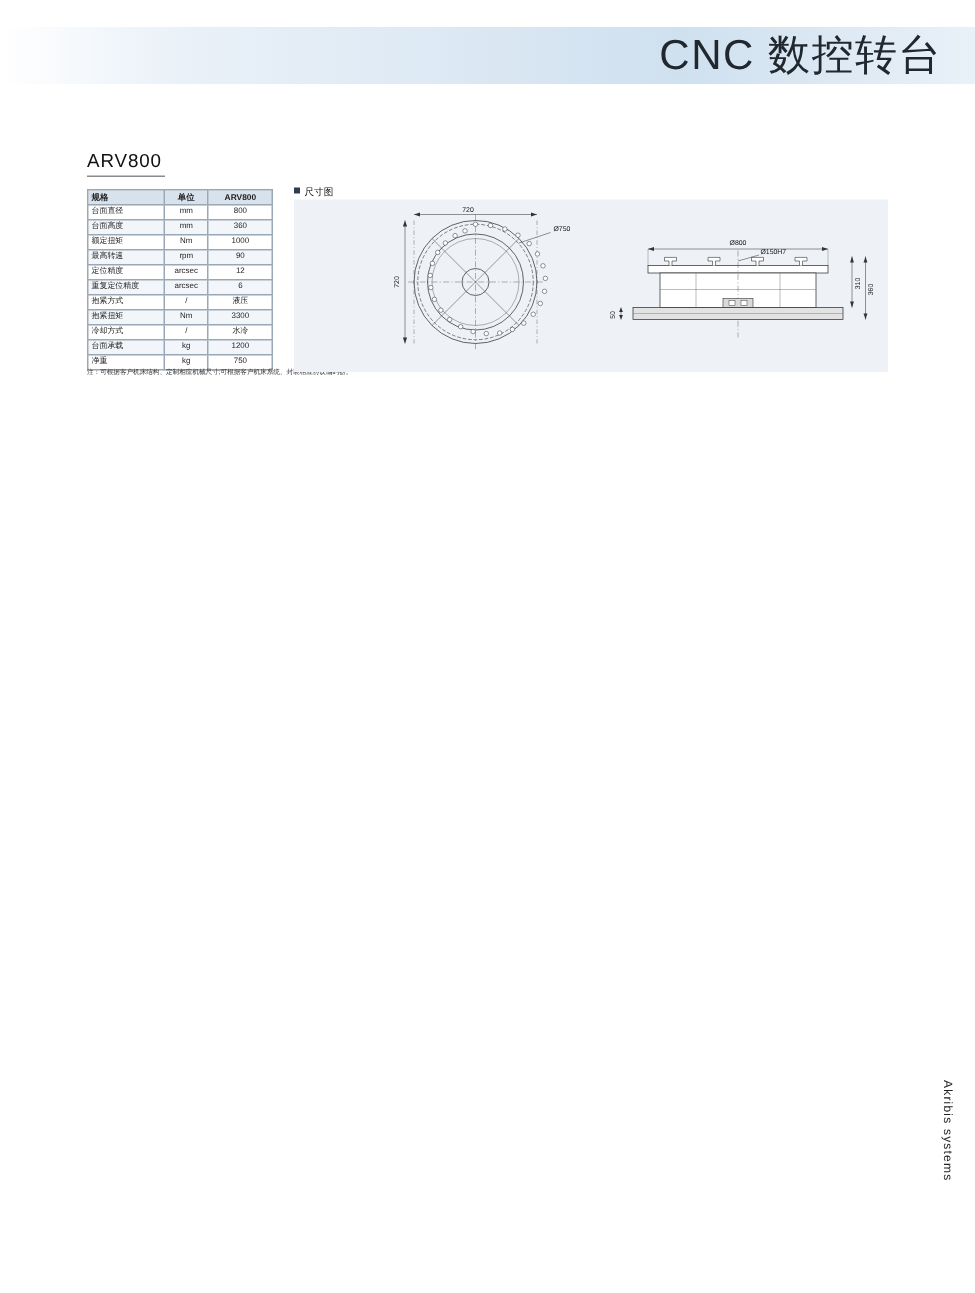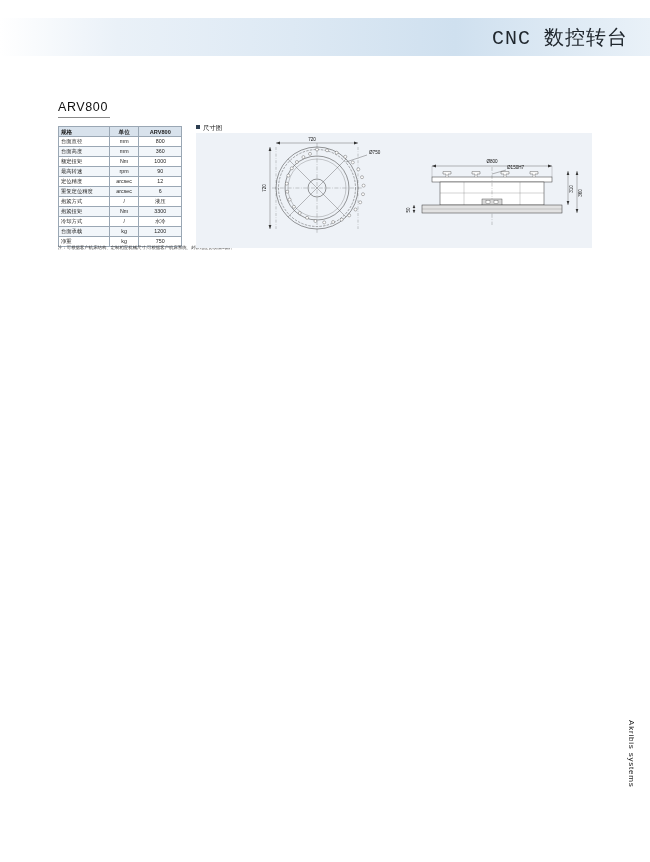--- a/index.html
+++ b/index.html
@@ -23,24 +23,24 @@
     top: 18px;
     width: 650px;
     height: 38px;
     background: linear-gradient(to right, #ffffff 0%, #eaf1f8 18%, #dde9f4 45%, #cfe0ef 70%, #e9f1f8 100%);
   }
   .header-title {
     position: absolute;
     right: 22px;
     top: 50%;
     transform: translateY(-50%);
-    font-size: 20px;
+    font-size: 28px;
     letter-spacing: 1px;
     color: #20272e;
-    font-family: Liberation Mono, monospace;
+    font-family: Liberation Sans, sans-serif;
     white-space: nowrap;
   }
 
   
   .model-title-wrap {
     position: absolute;
     left: 58px;
     top: 100px;
     width: 120px;
   }

